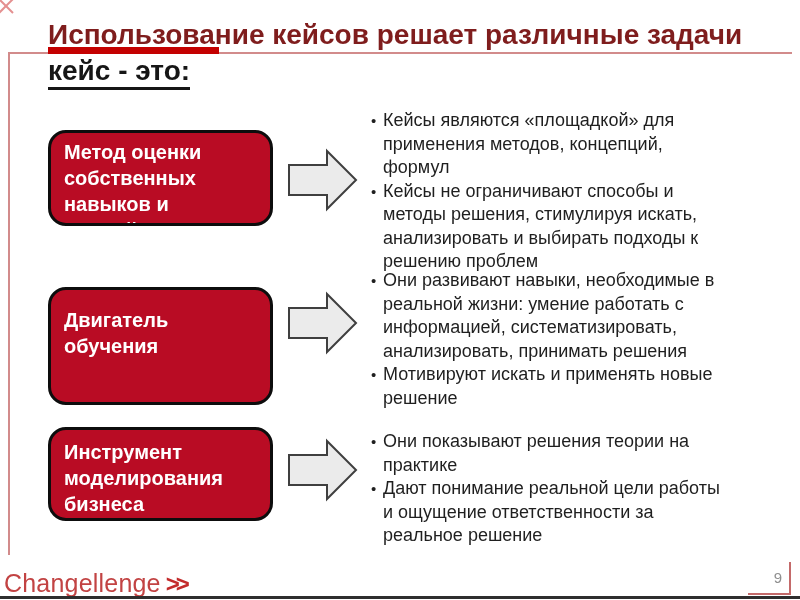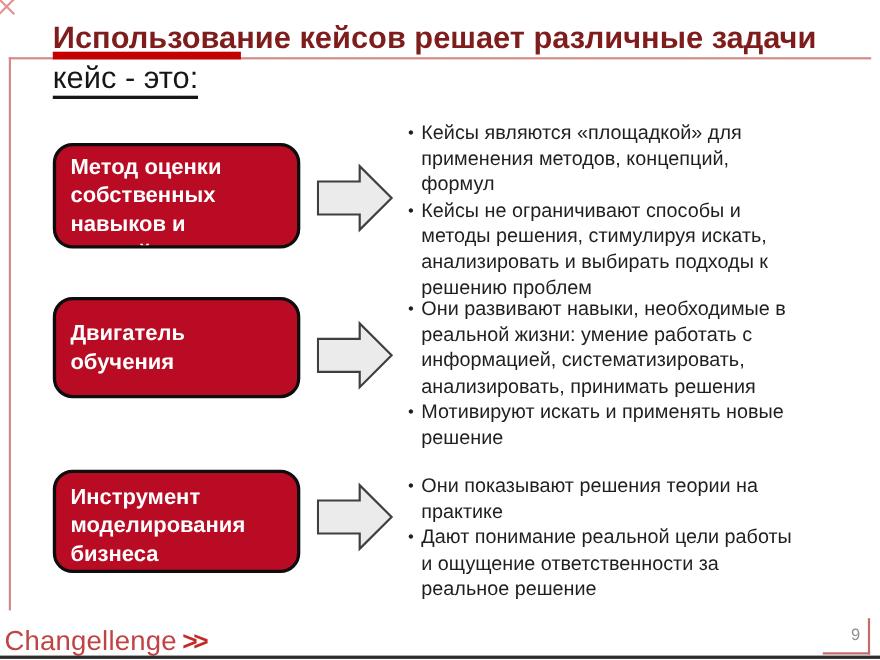--- a/index.html
+++ b/index.html
@@ -9,30 +9,30 @@
   }
   
   .x-icon{position:absolute;left:-2px;top:-2px;}
   
   .frame-h{position:absolute;left:8px;top:52px;width:784px;height:2px;background:#d28b8b;}
   .frame-v{position:absolute;left:8px;top:52px;width:2px;height:503px;background:#d28b8b;}
   
   .title1{position:absolute;left:48px;top:20px;width:720px;font-size:28px;line-height:30px;
     font-weight:bold;color:#7f1d1d;white-space:nowrap;}
   .title-underbar{position:absolute;left:48px;top:47px;width:171px;height:7px;background:#c40000;}
-  .title2{position:absolute;left:48px;top:57px;font-size:28px;line-height:28px;font-weight:normal;
+  .title2{position:absolute;left:48px;top:57px;font-size:28px;line-height:28px;font-weight:bold;
     color:#161616;border-bottom:3px solid #161616;padding-bottom:2px;}
   
   .redbox{position:absolute;left:48px;width:225px;background:#b90c24;border:3px solid #0d0d0d;
     border-radius:18px;box-sizing:border-box;color:#ffffff;font-weight:bold;
     font-size:20px;line-height:26px;overflow:hidden;}
   .redbox .inner{display:block;width:162px;padding:0 0 0 13px;}
   .box-0{top:130px;height:96px;}
   .box-0 .inner{padding-top:6px;}
-  .box-1{top:270px;height:92px;}
+  .box-1{top:287px;height:118px;}
   .box-1 .inner{padding-top:17px;}
   .box-2{top:427px;height:94px;}
   .box-2 .inner{padding-top:9px;}
   
   .arrow{position:absolute;left:288px;width:70px;height:64px;}
   .arrow-0{top:148px;}
   .arrow-1{top:291px;}
   .arrow-2{top:438px;}
   
   .bullets{position:absolute;left:371px;width:352px;font-size:18px;line-height:23.5px;color:#1f1f1f;}

